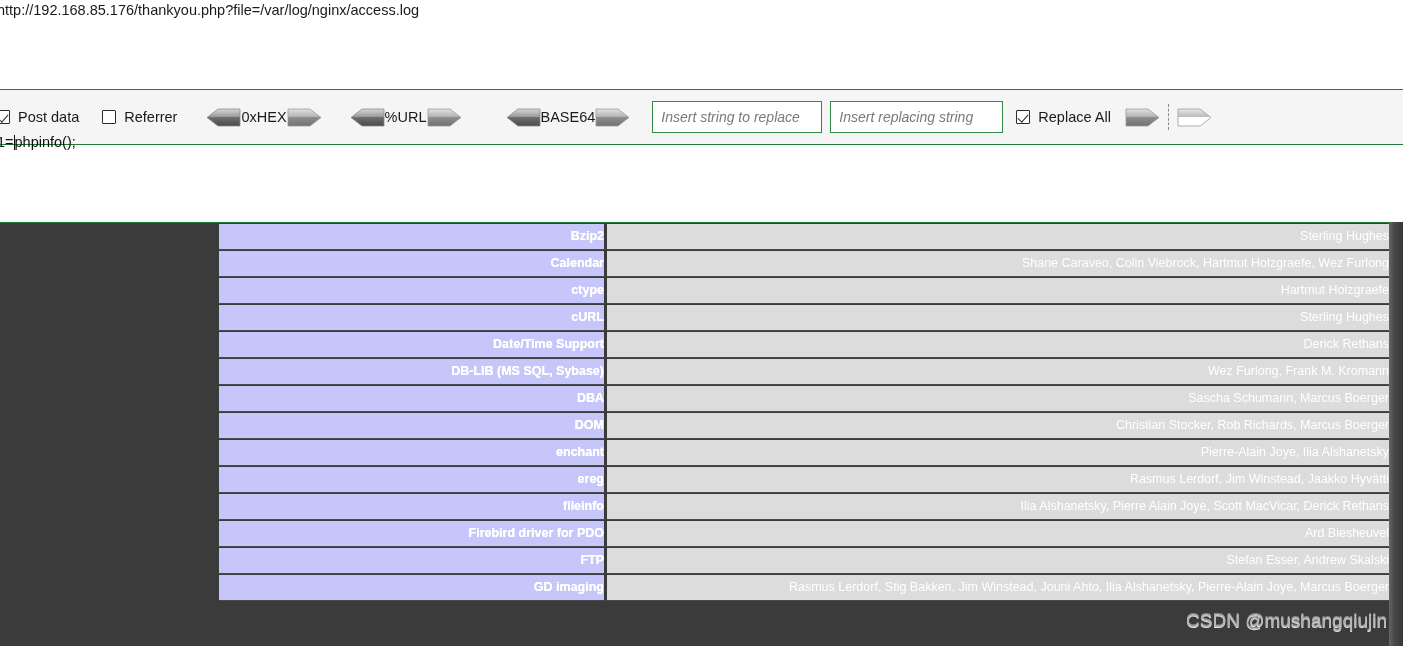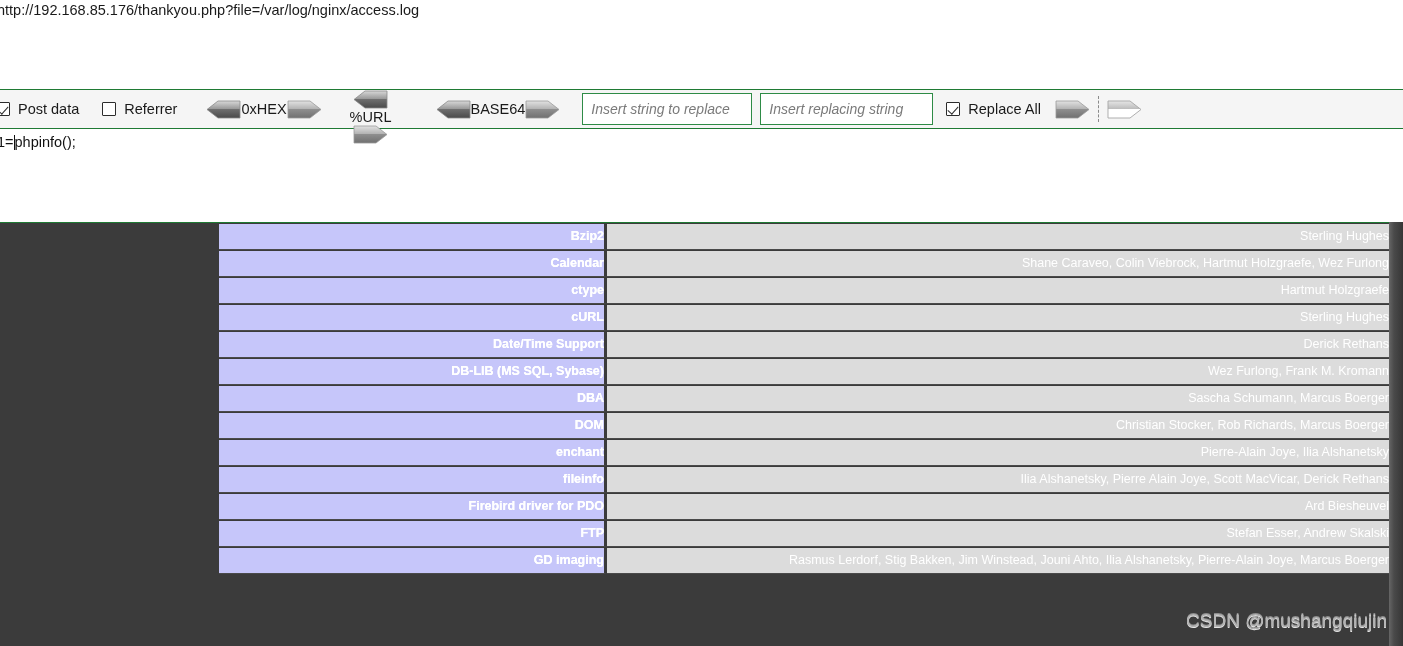--- a/index.html
+++ b/index.html
@@ -16,21 +16,21 @@
   
   .url-line {
     position: absolute; left: -3px; top: 2px;
     font-size: 14.5px; color: #1a1a1a;
     white-space: nowrap; letter-spacing: 0.0px;
     font-family: "Liberation Sans", sans-serif;
   }
 
   
   .toolbar {
-    position: absolute; left: 0; top: 89px; width: 1403px; height: 40px;
+    position: absolute; left: 0; top: 89px; width: 1403px; height: 56px;
     background: #f5f5f5;
     border-top: 1.5px solid #1f7a34;
     border-bottom: 1.5px solid #1f7a34;
     display: flex; align-items: center;
   }
   .tb-item { display:flex; align-items:center; height:100%; }
 
   .cbx-wrap { display:flex; align-items:center; height:100%; }
   .cbx {
     width: 14px; height: 14px; background:#fff;
@@ -181,21 +181,21 @@
                 <stop offset="0.45" stop-color="#b4b4b4"></stop>
             <stop offset="0.5" stop-color="#8e8e8e"></stop>
                 <stop offset="1" stop-color="#707070"></stop>
           </linearGradient>
             </defs>
           <path d="M1 1 L23 1 L34 9.5 L23 18 L1 18 Z" fill="url(#gr1)" stroke="#9a9a9a" stroke-width="0.8"></path>
         </svg>
       </span>
     </div>
 
-    <div class="tb-item" style="margin-left:28px;flex-direction:column;">
+    <div class="tb-item" style="margin-left:28px;">
       <span class="arrow">
         <svg width="35" height="19" viewBox="0 0 35 19">
           <defs>
               <linearGradient id="gl2" x1="0" y1="0" x2="0" y2="1">
             <stop offset="0" stop-color="#d8d8d8"></stop>
                 <stop offset="0.45" stop-color="#9a9a9a"></stop>
             <stop offset="0.5" stop-color="#6e6e6e"></stop>
                 <stop offset="1" stop-color="#4a4a4a"></stop>
           </linearGradient>
             </defs>
@@ -331,20 +331,24 @@
             </tr>
             <tr>
               <td class="mod">DOM</td>
               <td class="auth">Christian Stocker, Rob Richards, Marcus Boerger</td>
             </tr>
             <tr>
               <td class="mod">enchant</td>
               <td class="auth">Pierre-Alain Joye, Ilia Alshanetsky</td>
             </tr>
             <tr>
+              <td class="mod">ereg</td>
+              <td class="auth">Rasmus Lerdorf, Jim Winstead, Jaakko Hyvätti</td>
+            </tr>
+            <tr>
               <td class="mod">fileinfo</td>
               <td class="auth">Ilia Alshanetsky, Pierre Alain Joye, Scott MacVicar, Derick Rethans</td>
             </tr>
             <tr>
               <td class="mod">Firebird driver for PDO</td>
               <td class="auth">Ard Biesheuvel</td>
             </tr>
             <tr>
               <td class="mod">FTP</td>
               <td class="auth">Stefan Esser, Andrew Skalski</td>

